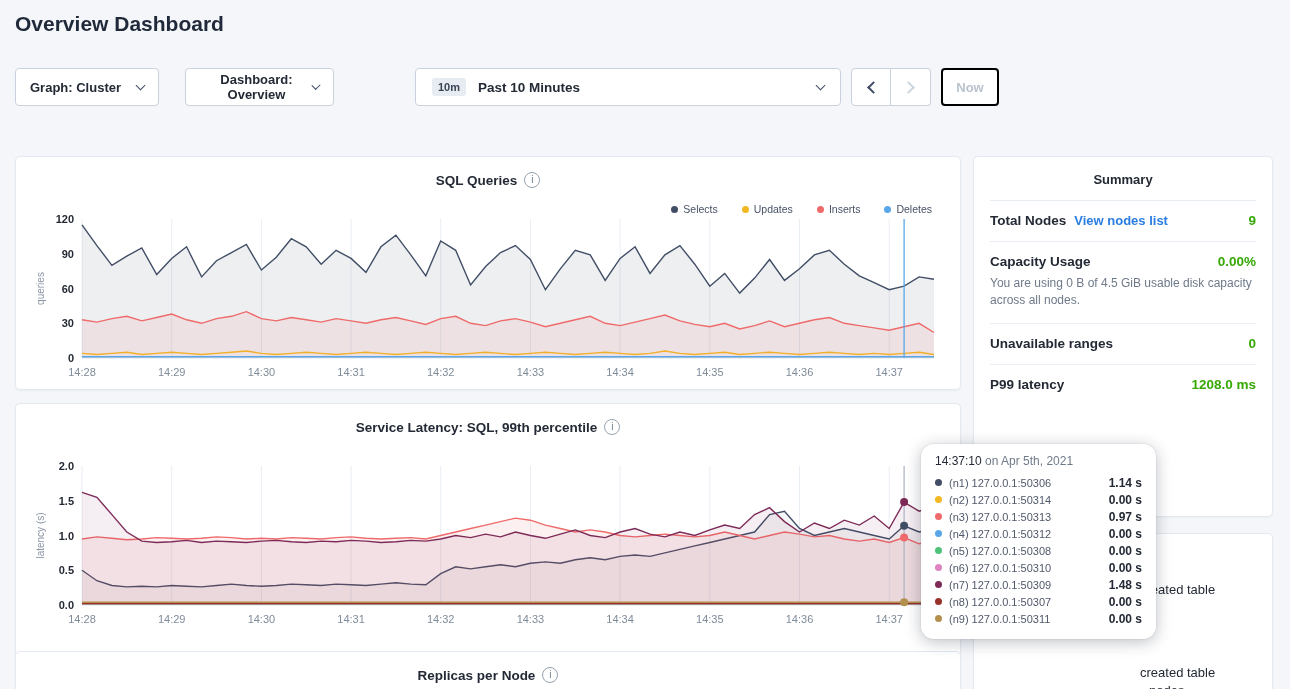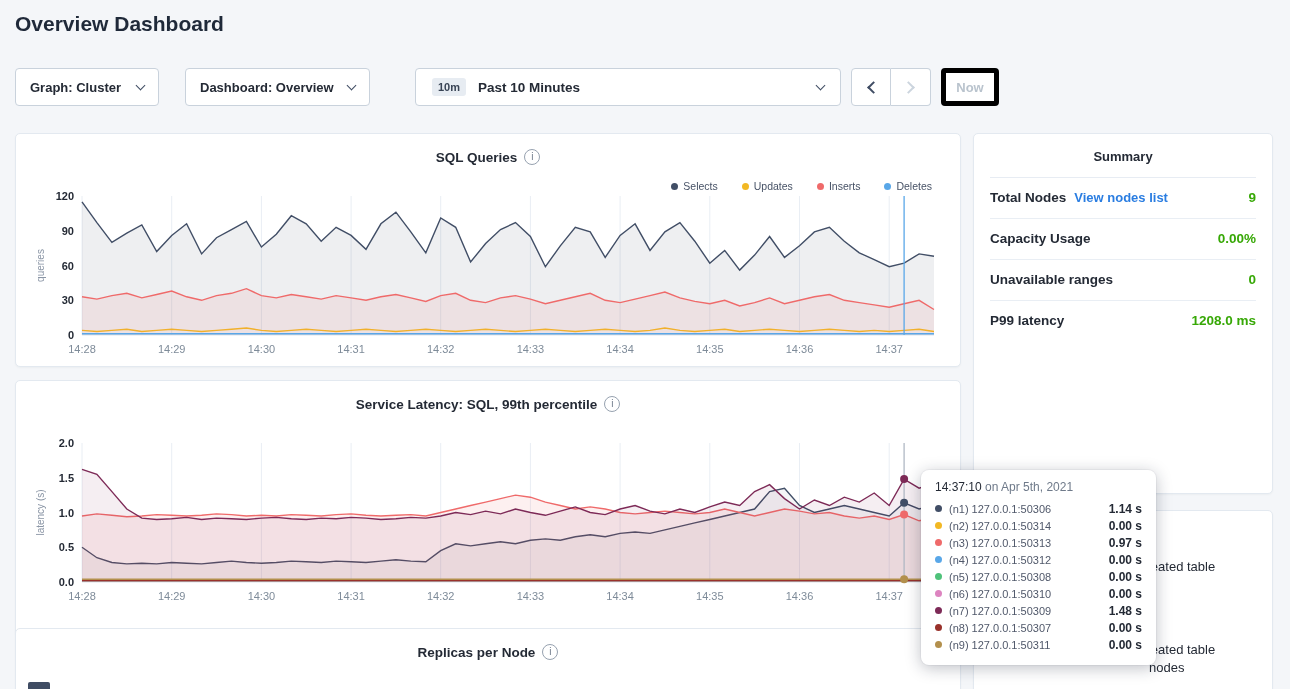--- a/index.html
+++ b/index.html
@@ -18,21 +18,21 @@
   
   .dd, .time-picker, .nav-btn, .now-btn {
     background:#fff; border:1px solid #c9d2dc; font-family:inherit;
   }
   .dd {
     position:absolute; top:68px; height:38px; border-radius:4px;
     display:flex; align-items:center; justify-content:space-between;
     padding:0 14px; font-size:13px; font-weight:600; color:#242a35; cursor:pointer;
   }
   #graph-dd { left:15px; width:144px; }
-  #dash-dd { left:185px; width:185px; }
+  #dash-dd { left:185px; width:149px; }
   .time-picker {
     position:absolute; left:415px; top:68px; width:426px; height:38px;
     border-radius:4px; display:flex; align-items:center; padding:0 16px; cursor:pointer;
   }
   .badge {
     background:#e7ecf2; border-radius:3px; font-size:11px; font-weight:700;
     color:#394455; padding:3px 6px;
   }
   .time-label { margin-left:12px; font-weight:700; font-size:13.5px; color:#242a35; }
   .time-picker .chev { margin-left:auto; }
@@ -52,27 +52,28 @@
     border-right:2px solid #3f4c63; border-bottom:2px solid #3f4c63;
     transform:rotate(135deg); margin-left:4px;
   }
   .chev-r {
     display:inline-block; width:9px; height:9px;
     border-right:2px solid #ccd5de; border-bottom:2px solid #ccd5de;
     transform:rotate(-45deg); margin-right:4px;
   }
   .now-btn {
     position:absolute; left:941px; top:68px; width:58px; height:38px;
-    border:5px solid #000000; border-radius:4px; font-size:13px; font-weight:700;
+    border:2px solid #000000; border-radius:4px; font-size:13px; font-weight:700;
     color:#b9c3cd; cursor:default;
   }
   
   .panel {
     position:absolute; background:#fff; border:1px solid #e3e9f0; border-radius:5px;
     box-shadow:0 1px 2px rgba(30,40,60,0.04);
+    margin-top:23px;
   }
   #sql-panel      { left:15px;  top:133px; width:946px; height:234px; }
   #latency-panel  { left:15px;  top:380px; width:946px; height:256px; }
   #replicas-panel { left:15px;  top:628px; width:946px; height:80px;  }
   #summary-panel  { left:973px; top:133px; width:300px; height:361px; padding:0 16px; }
   #events-panel   { left:973px; top:510px; width:300px; height:230px; }
   .chart-head {
     display:flex; justify-content:center; align-items:center; gap:7px; padding-top:15px;
   }
   .chart-head h2 { margin:0; font-size:13.5px; font-weight:700; color:#242a35; }
@@ -105,22 +106,22 @@
   .sum-value { margin-left:auto; font-size:13.5px; font-weight:700; color:#37a806; padding-left:8px; }
   .sum-desc  { font-size:12px; color:#6f7a8a; line-height:1.45; margin-top:6px; }
   
   .events-head { text-align:center; font-size:13px; font-weight:700; padding-top:15px; margin:0; }
   .event-frag { position:absolute; font-size:13px; color:#242a35; white-space:nowrap; }
   #frag1 { left:166px; top:48px; }
   #frag2 { left:166px; top:131px; }
   #frag3 { left:175px; top:149px; }
   
   #tooltip {
-    position:absolute; left:921px; top:470px; width:235px; z-index:50;
-    background:#fff; border-radius:8px; padding:10px 14px 12px;
+    position:absolute; left:921px; top:444px; width:235px; z-index:50;
+    background:#fff; border-radius:13px; padding:10px 14px 12px;
     box-shadow:0 3px 16px rgba(20,30,50,0.28), 0 0 0 1px rgba(20,30,50,0.04);
   }
   .tt-head { font-size:12px; color:#6f7a8a; margin-bottom:6px; }
   .tt-time { color:#242a35; }
   .tt-row { display:flex; align-items:center; padding:1.5px 0; }
   .tt-dot { width:7px; height:7px; border-radius:50%; margin-right:7px; flex:none; }
   .tt-label { font-size:11px; color:#50586a; }
   .tt-val { margin-left:auto; font-size:12px; font-weight:700; color:#242a35; padding-left:10px; }
 </style>
 </head>
@@ -280,20 +281,21 @@
       <span class="sum-label">Total Nodes</span>
       <span class="sum-link">View nodes list</span>
       <span class="sum-value">9</span>
     </div>
   </div>
   <div class="sum-row">
     <div class="sum-main">
       <span class="sum-label">Capacity Usage</span>
       <span class="sum-value">0.00%</span>
     </div>
+    <div class="sum-desc">You are using 0 B of 4.5 GiB usable disk capacity across all nodes.</div>
   </div>
   <div class="sum-row">
     <div class="sum-main">
       <span class="sum-label">Unavailable ranges</span>
       <span class="sum-value">0</span>
     </div>
   </div>
   <div class="sum-row last">
     <div class="sum-main">
       <span class="sum-label">P99 latency</span>

